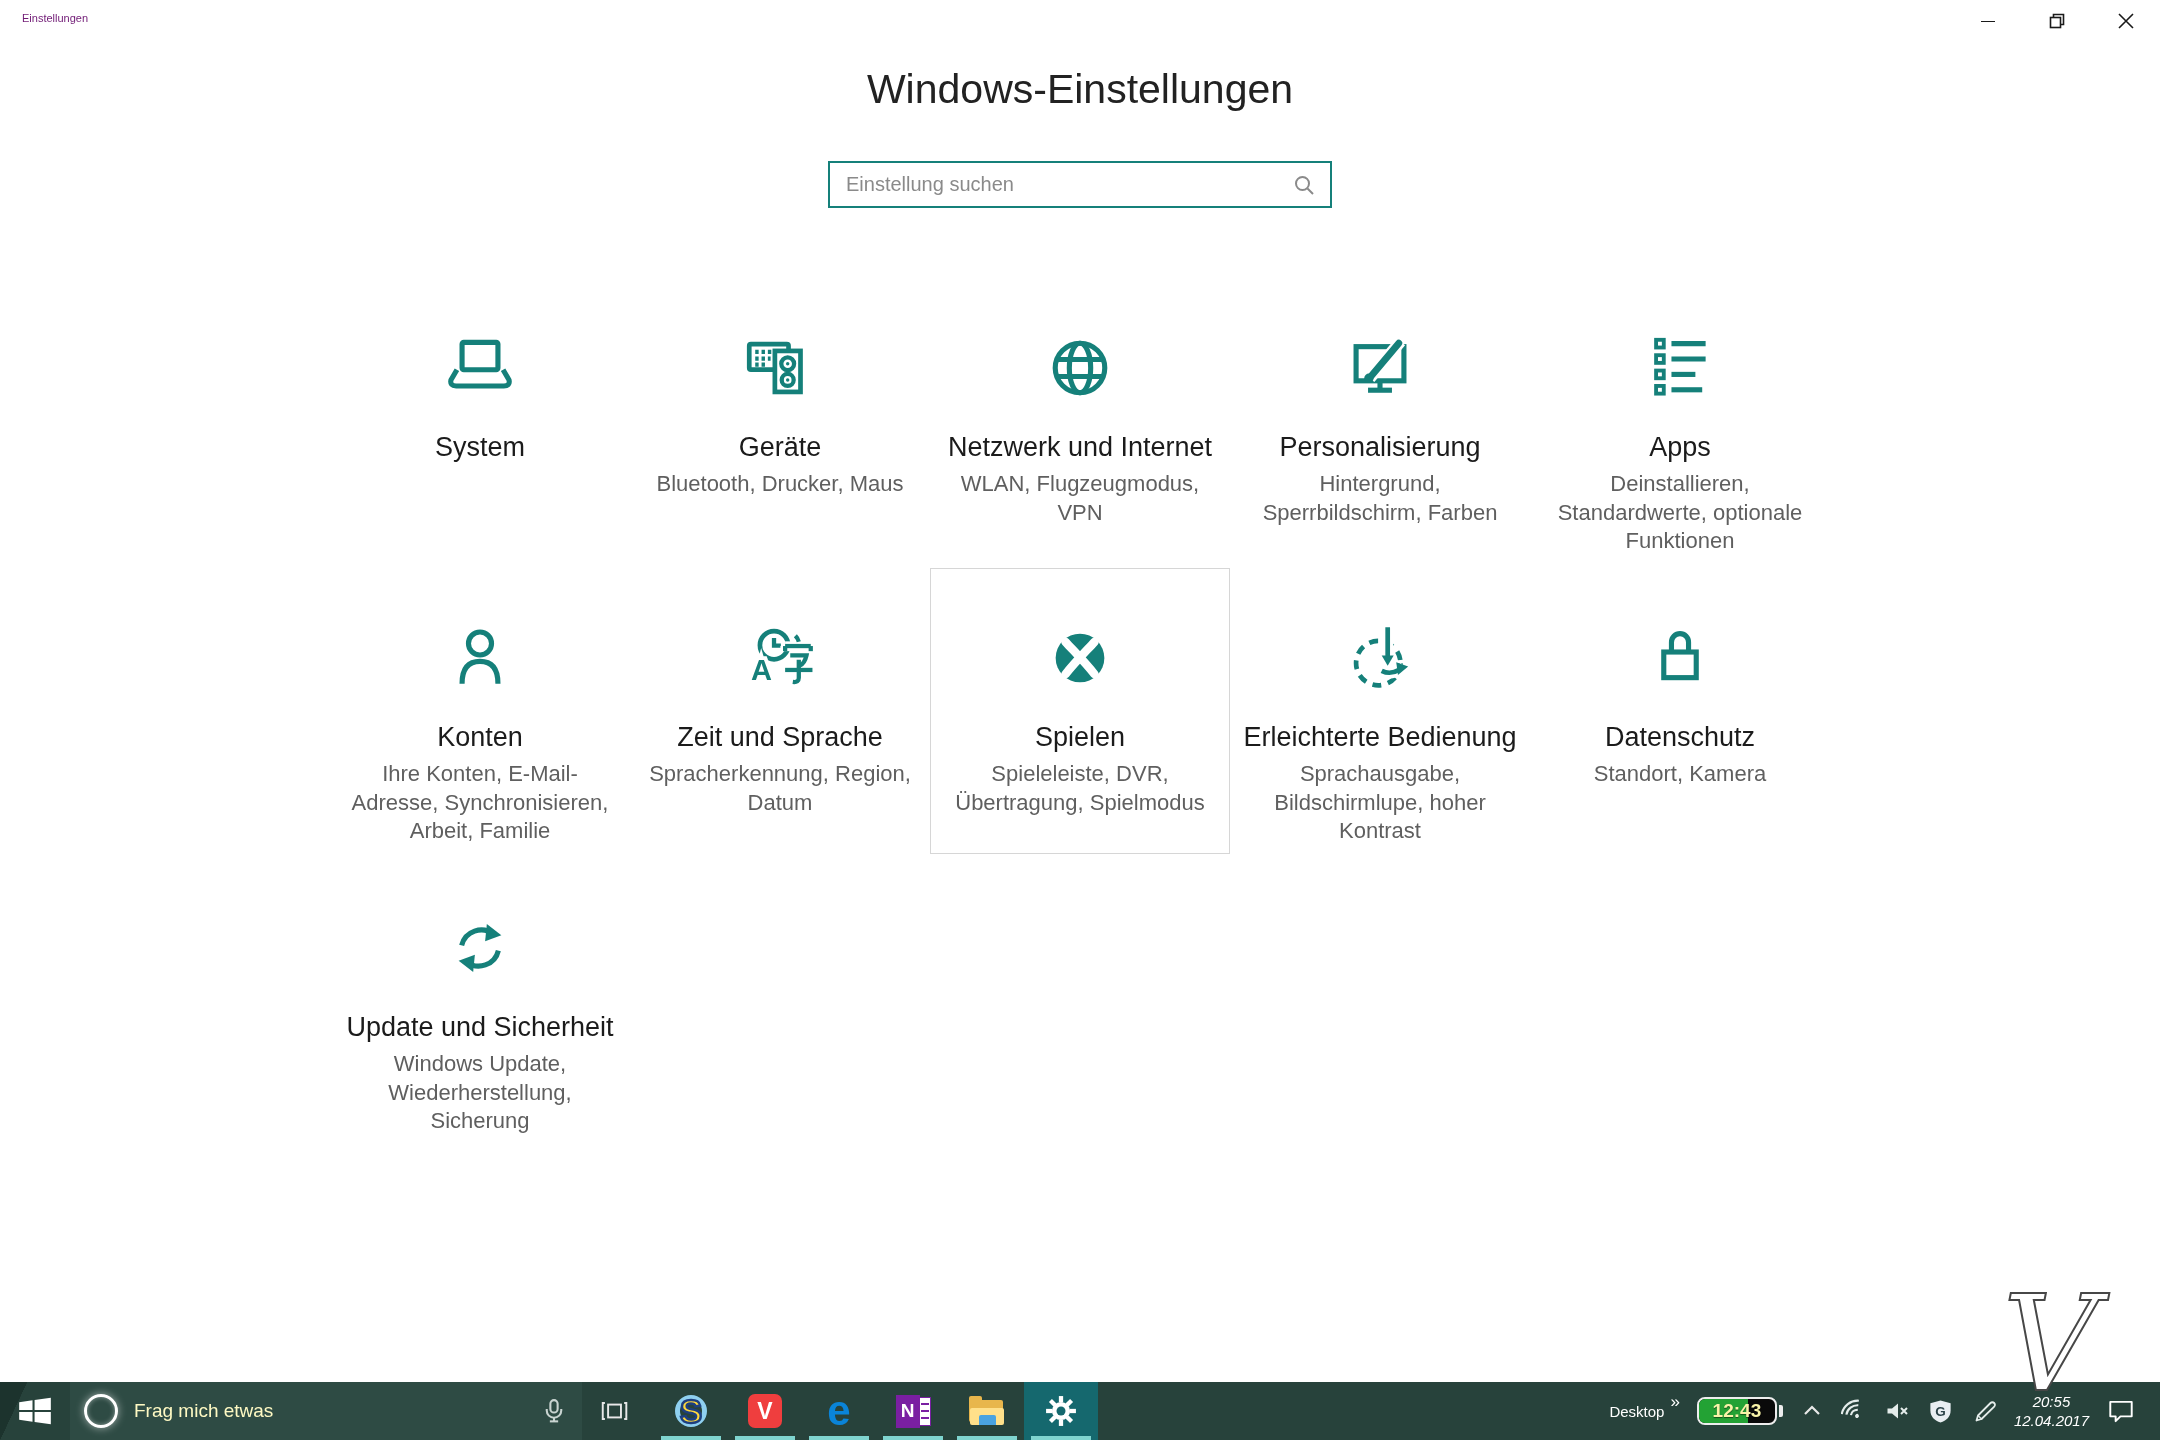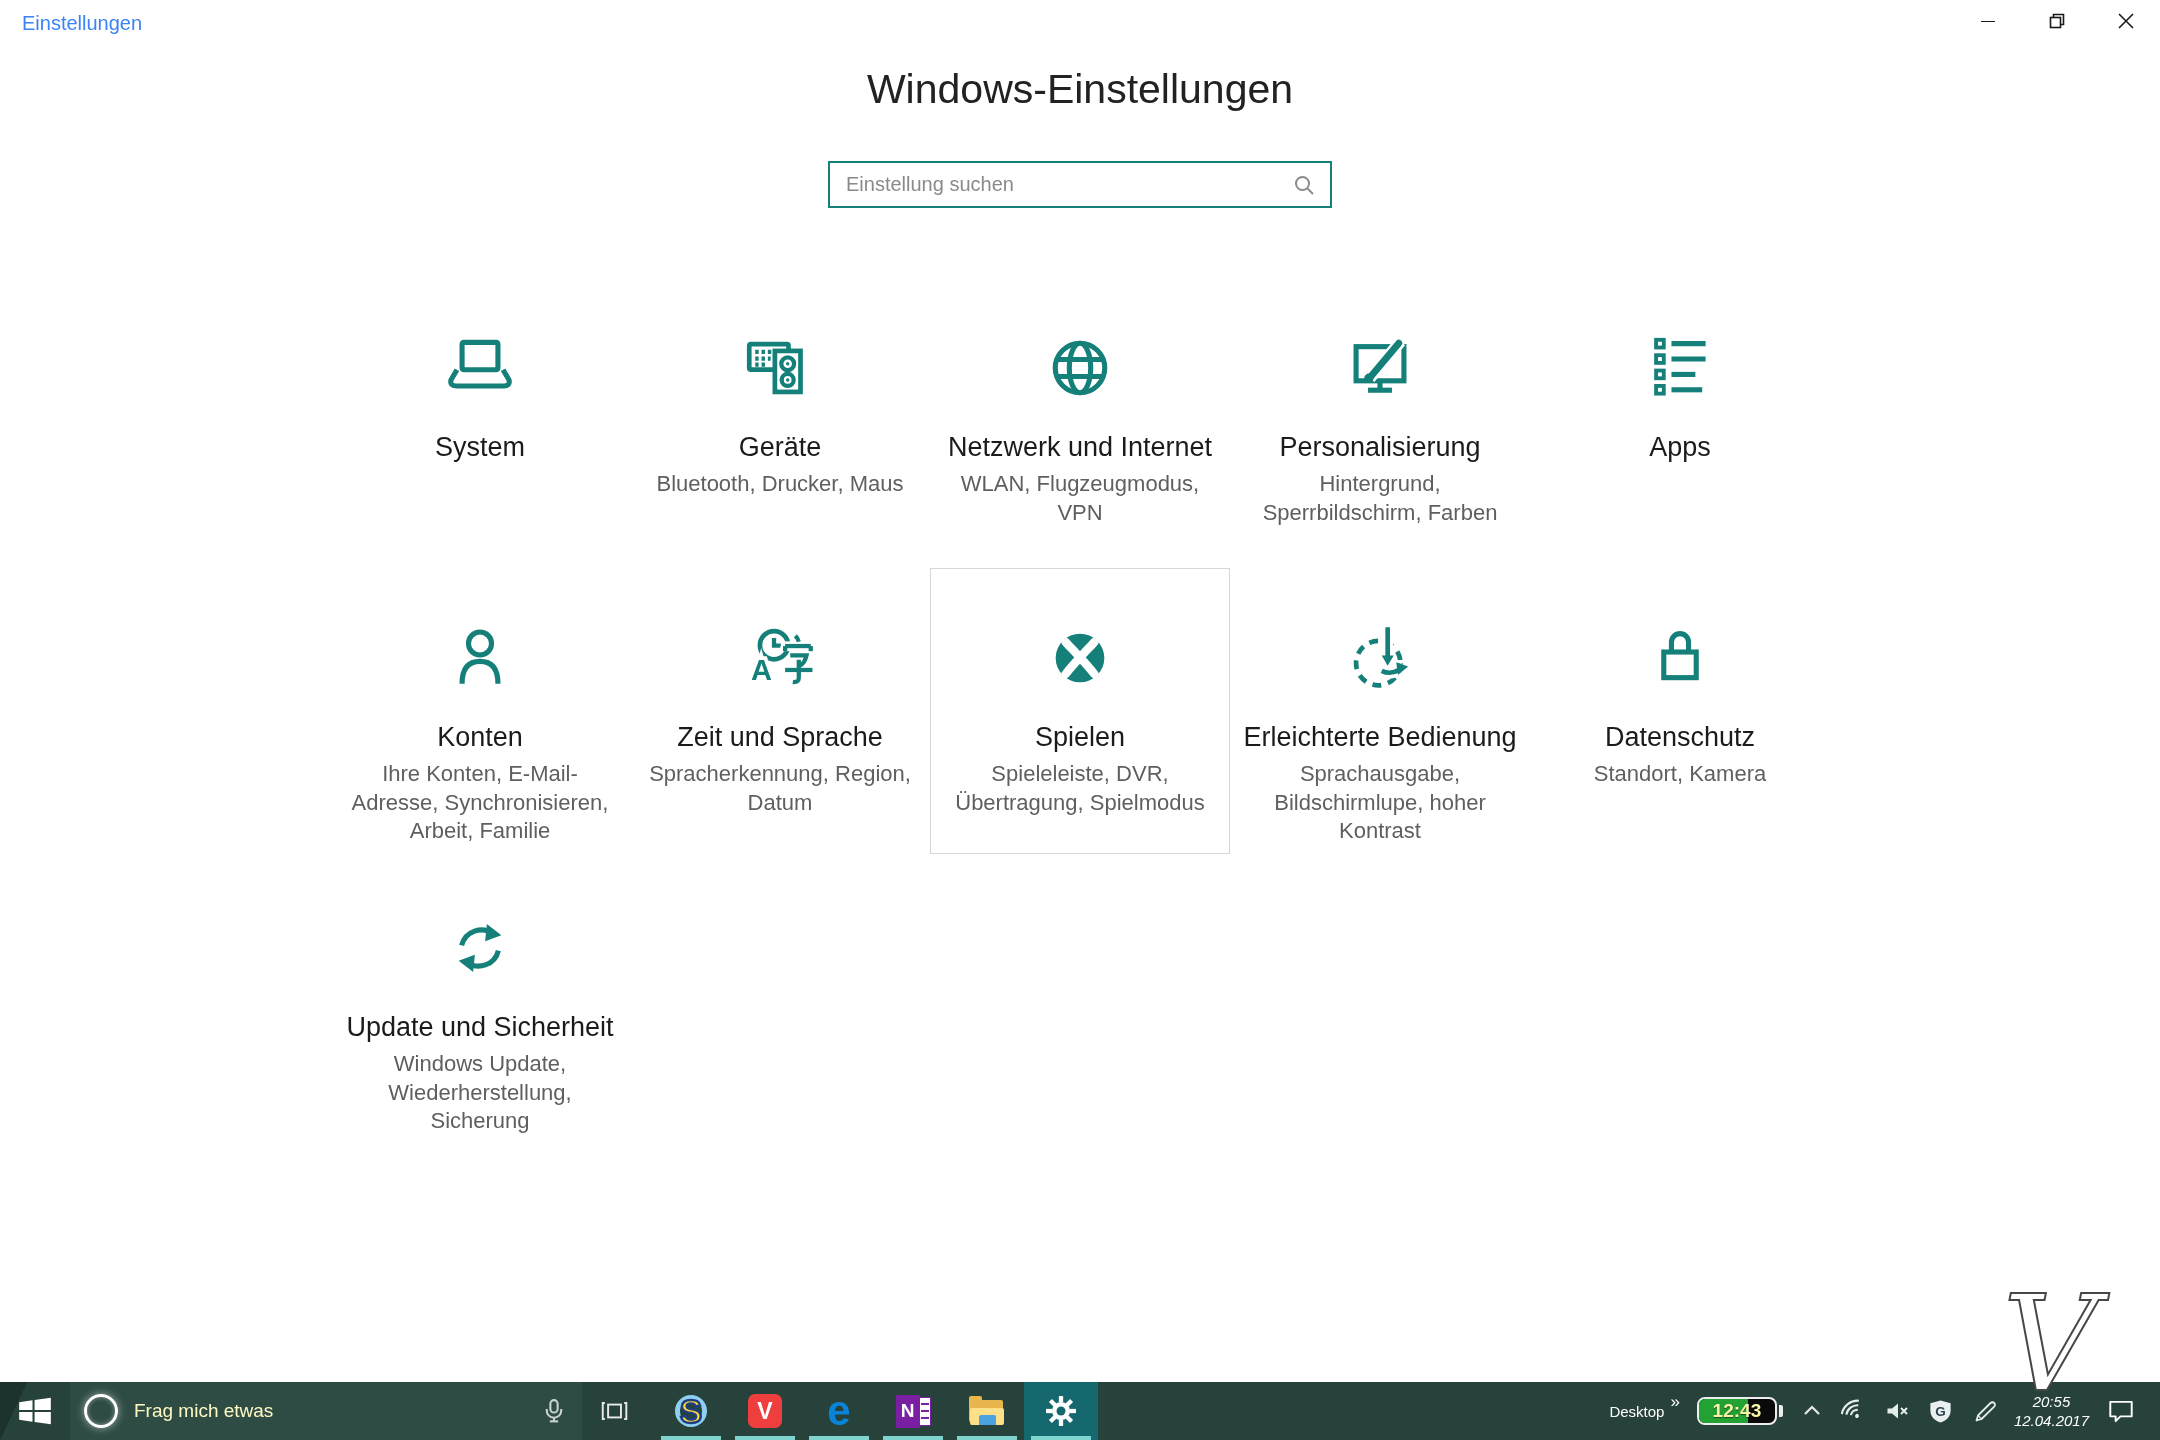--- a/index.html
+++ b/index.html
@@ -2,21 +2,21 @@
 <html style="--accent: #15807A; --tile-subtitle: #5F5F5F; --taskbar-bg: #27423B; --taskbar-search-bg: #2E4B44; --settings-active-bg: #15686E; --indicator: #7FD4CF; --battery-green: #23A234; --battery-text: #F8F3A8; --edge-blue: #0A84D8; --vivaldi-red: #EF3E3E; --onenote-purple: #7A1FA2;"><head>
 <meta charset="utf-8">
 <style>
   * { margin:0; padding:0; box-sizing:border-box; }
   html,body { width:2160px; height:1440px; overflow:hidden; background:#fff;
     font-family:"Liberation Sans", sans-serif; cursor:default; }
   button { background:none; border:none; font:inherit; cursor:pointer; }
 
   
   .titlebar { position:absolute; top:0; left:0; width:2160px; height:44px; background:#fff; }
-  .app-title { position:absolute; left:22px; top:12px; font-size:20px; color:#3b82f6; }
+  .app-title { position:absolute; left:22px; top:12px; font-size:11px; color:#701a75; }
   .win-controls { position:absolute; right:0; top:0; display:flex; }
   .win-controls button { width:69px; height:42px; display:flex; align-items:center; justify-content:center; }
   .min-glyph { display:block; width:14px; height:0; border-top:1.6px solid #1a1a1a; }
 
   
   .page-title { position:absolute; top:66px; left:0; width:2160px; text-align:center;
     font-size:41px; font-weight:300; color:#222; letter-spacing:0; }
   .searchbox { position:absolute; top:161px; left:828px; width:504px; height:47px;
     border:2px solid var(--accent); background:#fff; display:flex; align-items:center; }
   .searchbox input { flex:1; border:none; outline:none; font-size:20px; color:#333;
@@ -257,20 +257,21 @@
     <div class="tile-title">Personalisierung</div>
     <div class="tile-sub">Hintergrund, Sperrbildschirm, Farben</div>
   </div>
     <div class="tile">
     <div class="tile-iconwrap">
       <svg class="tile-icon">
           <use href="#i-apps"></use>
         </svg>
     </div>
     <div class="tile-title">Apps</div>
+    <div class="tile-sub">Deinstallieren, Standardwerte, optionale Funktionen</div>
   </div>
     <div class="tile">
     <div class="tile-iconwrap">
       <svg class="tile-icon">
           <use href="#i-accounts"></use>
         </svg>
     </div>
     <div class="tile-title">Konten</div>
     <div class="tile-sub">Ihre Konten, E-Mail-Adresse, Synchronisieren, Arbeit, Familie</div>
   </div>

